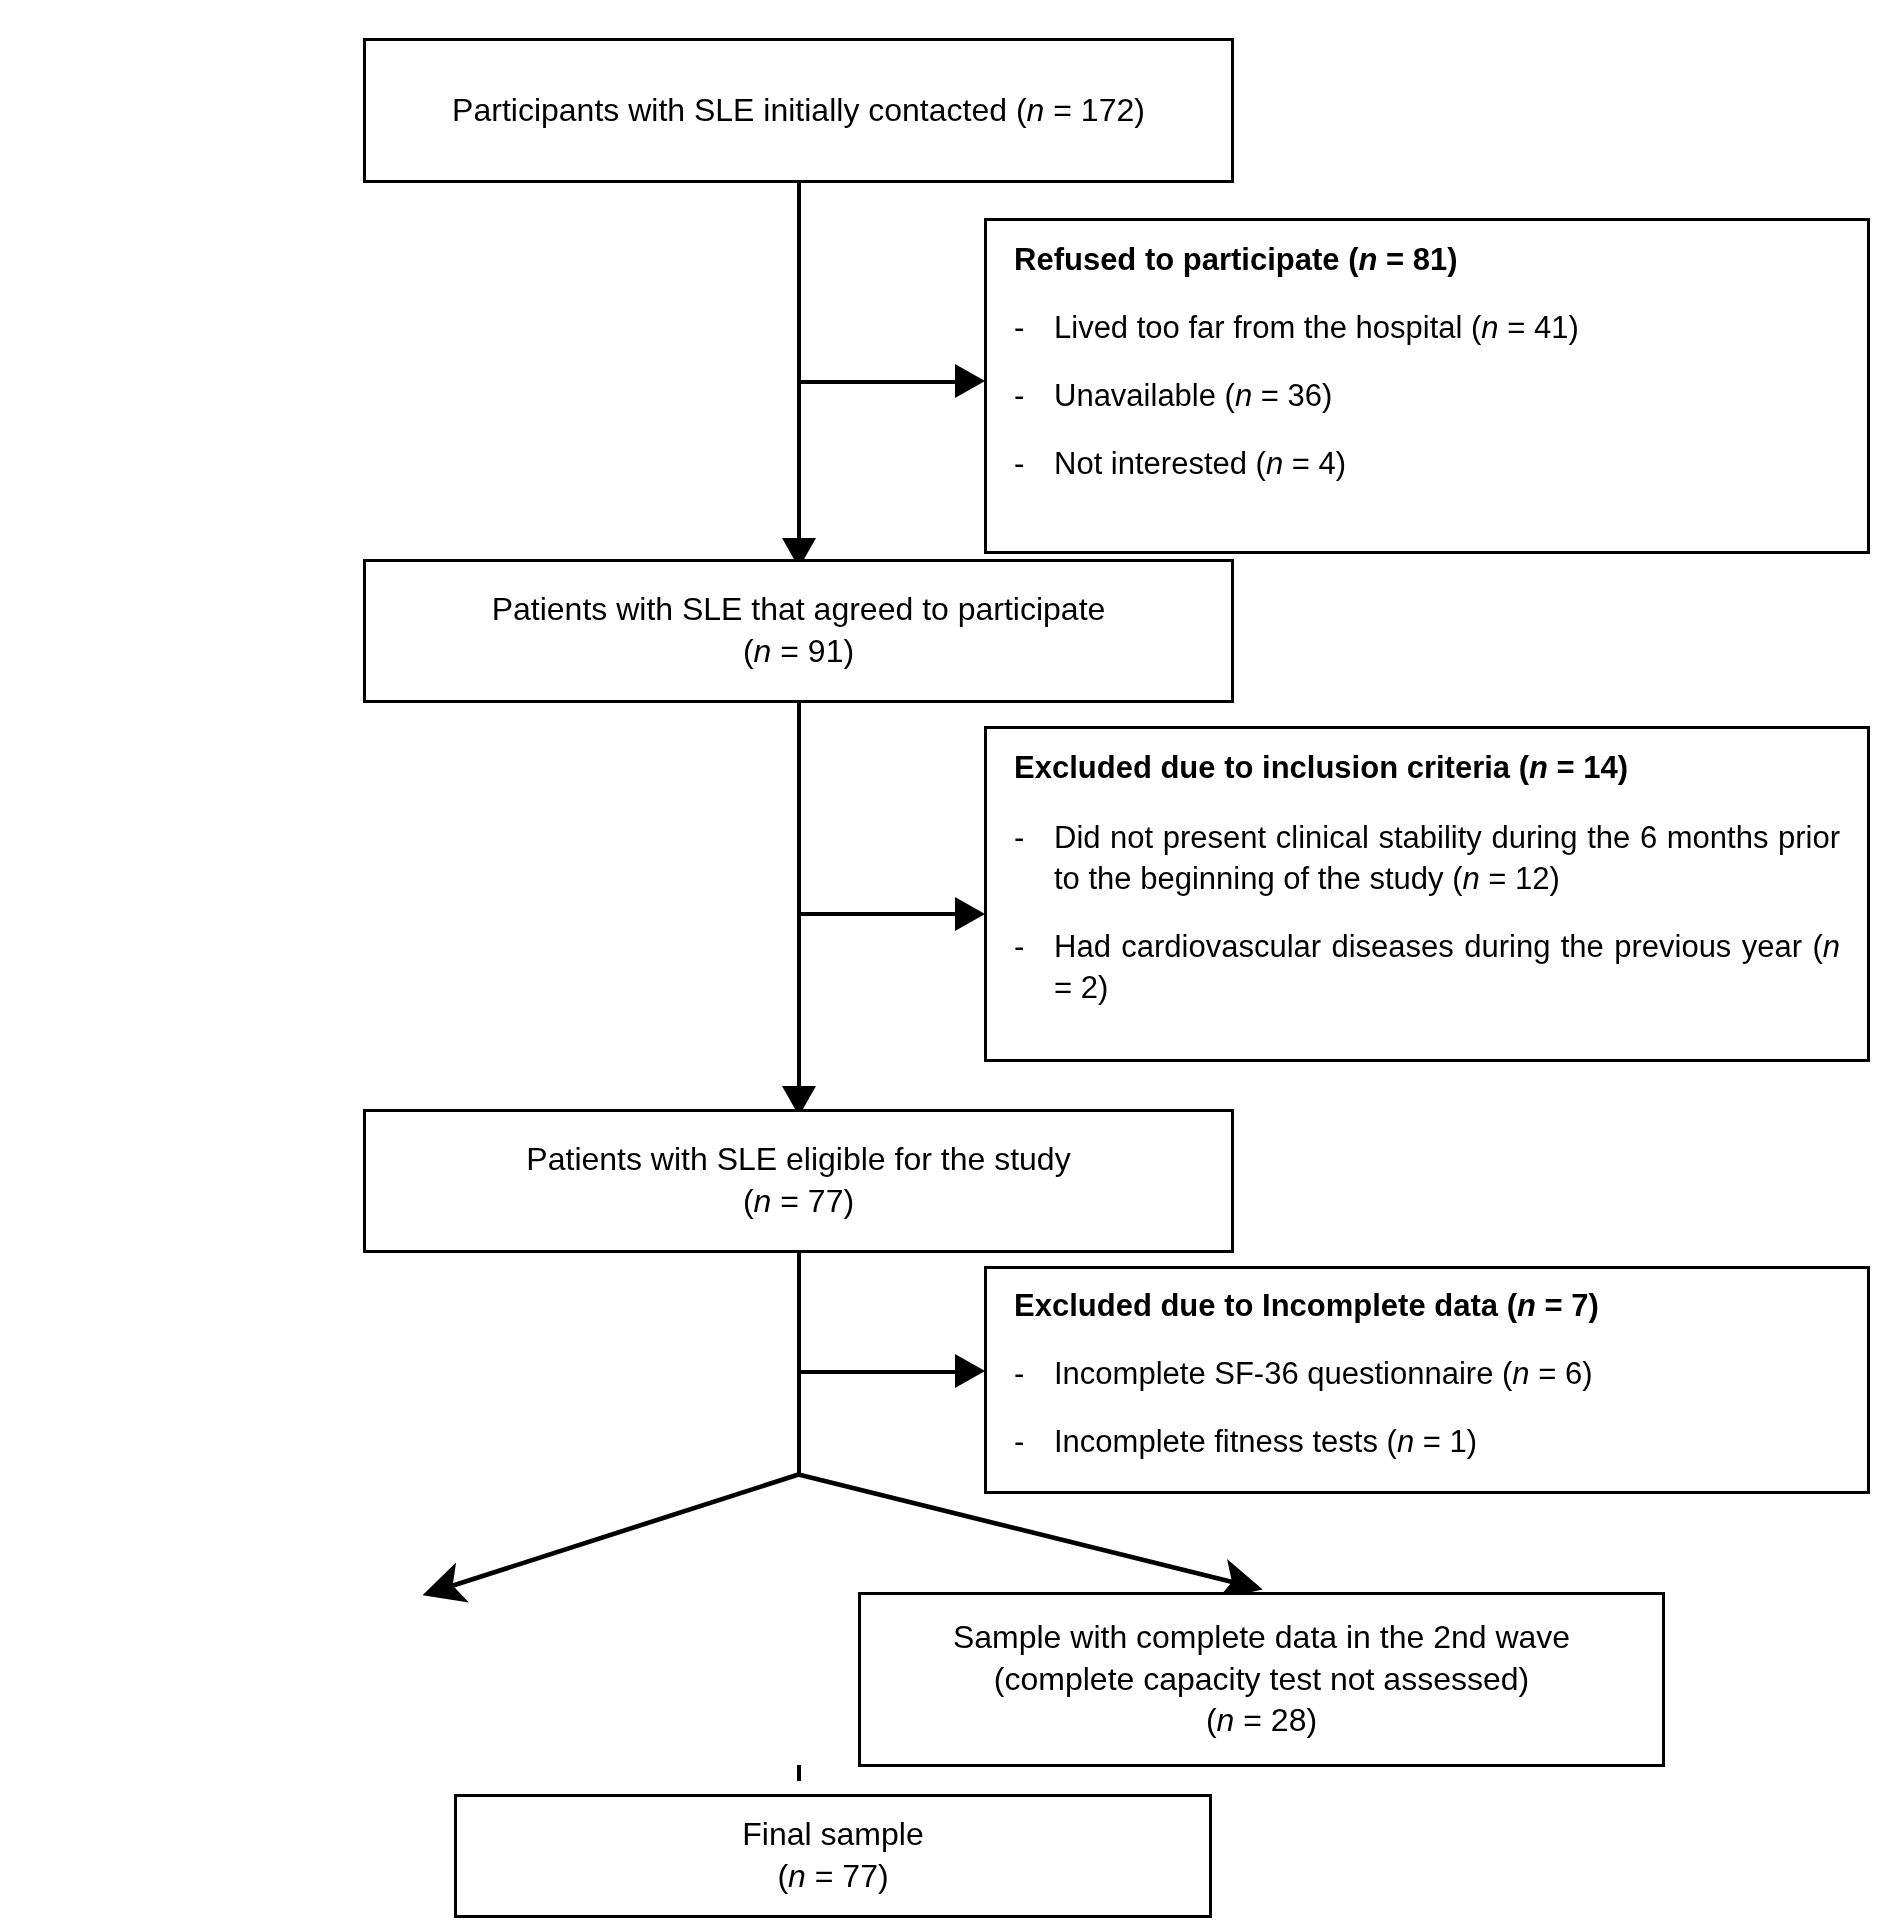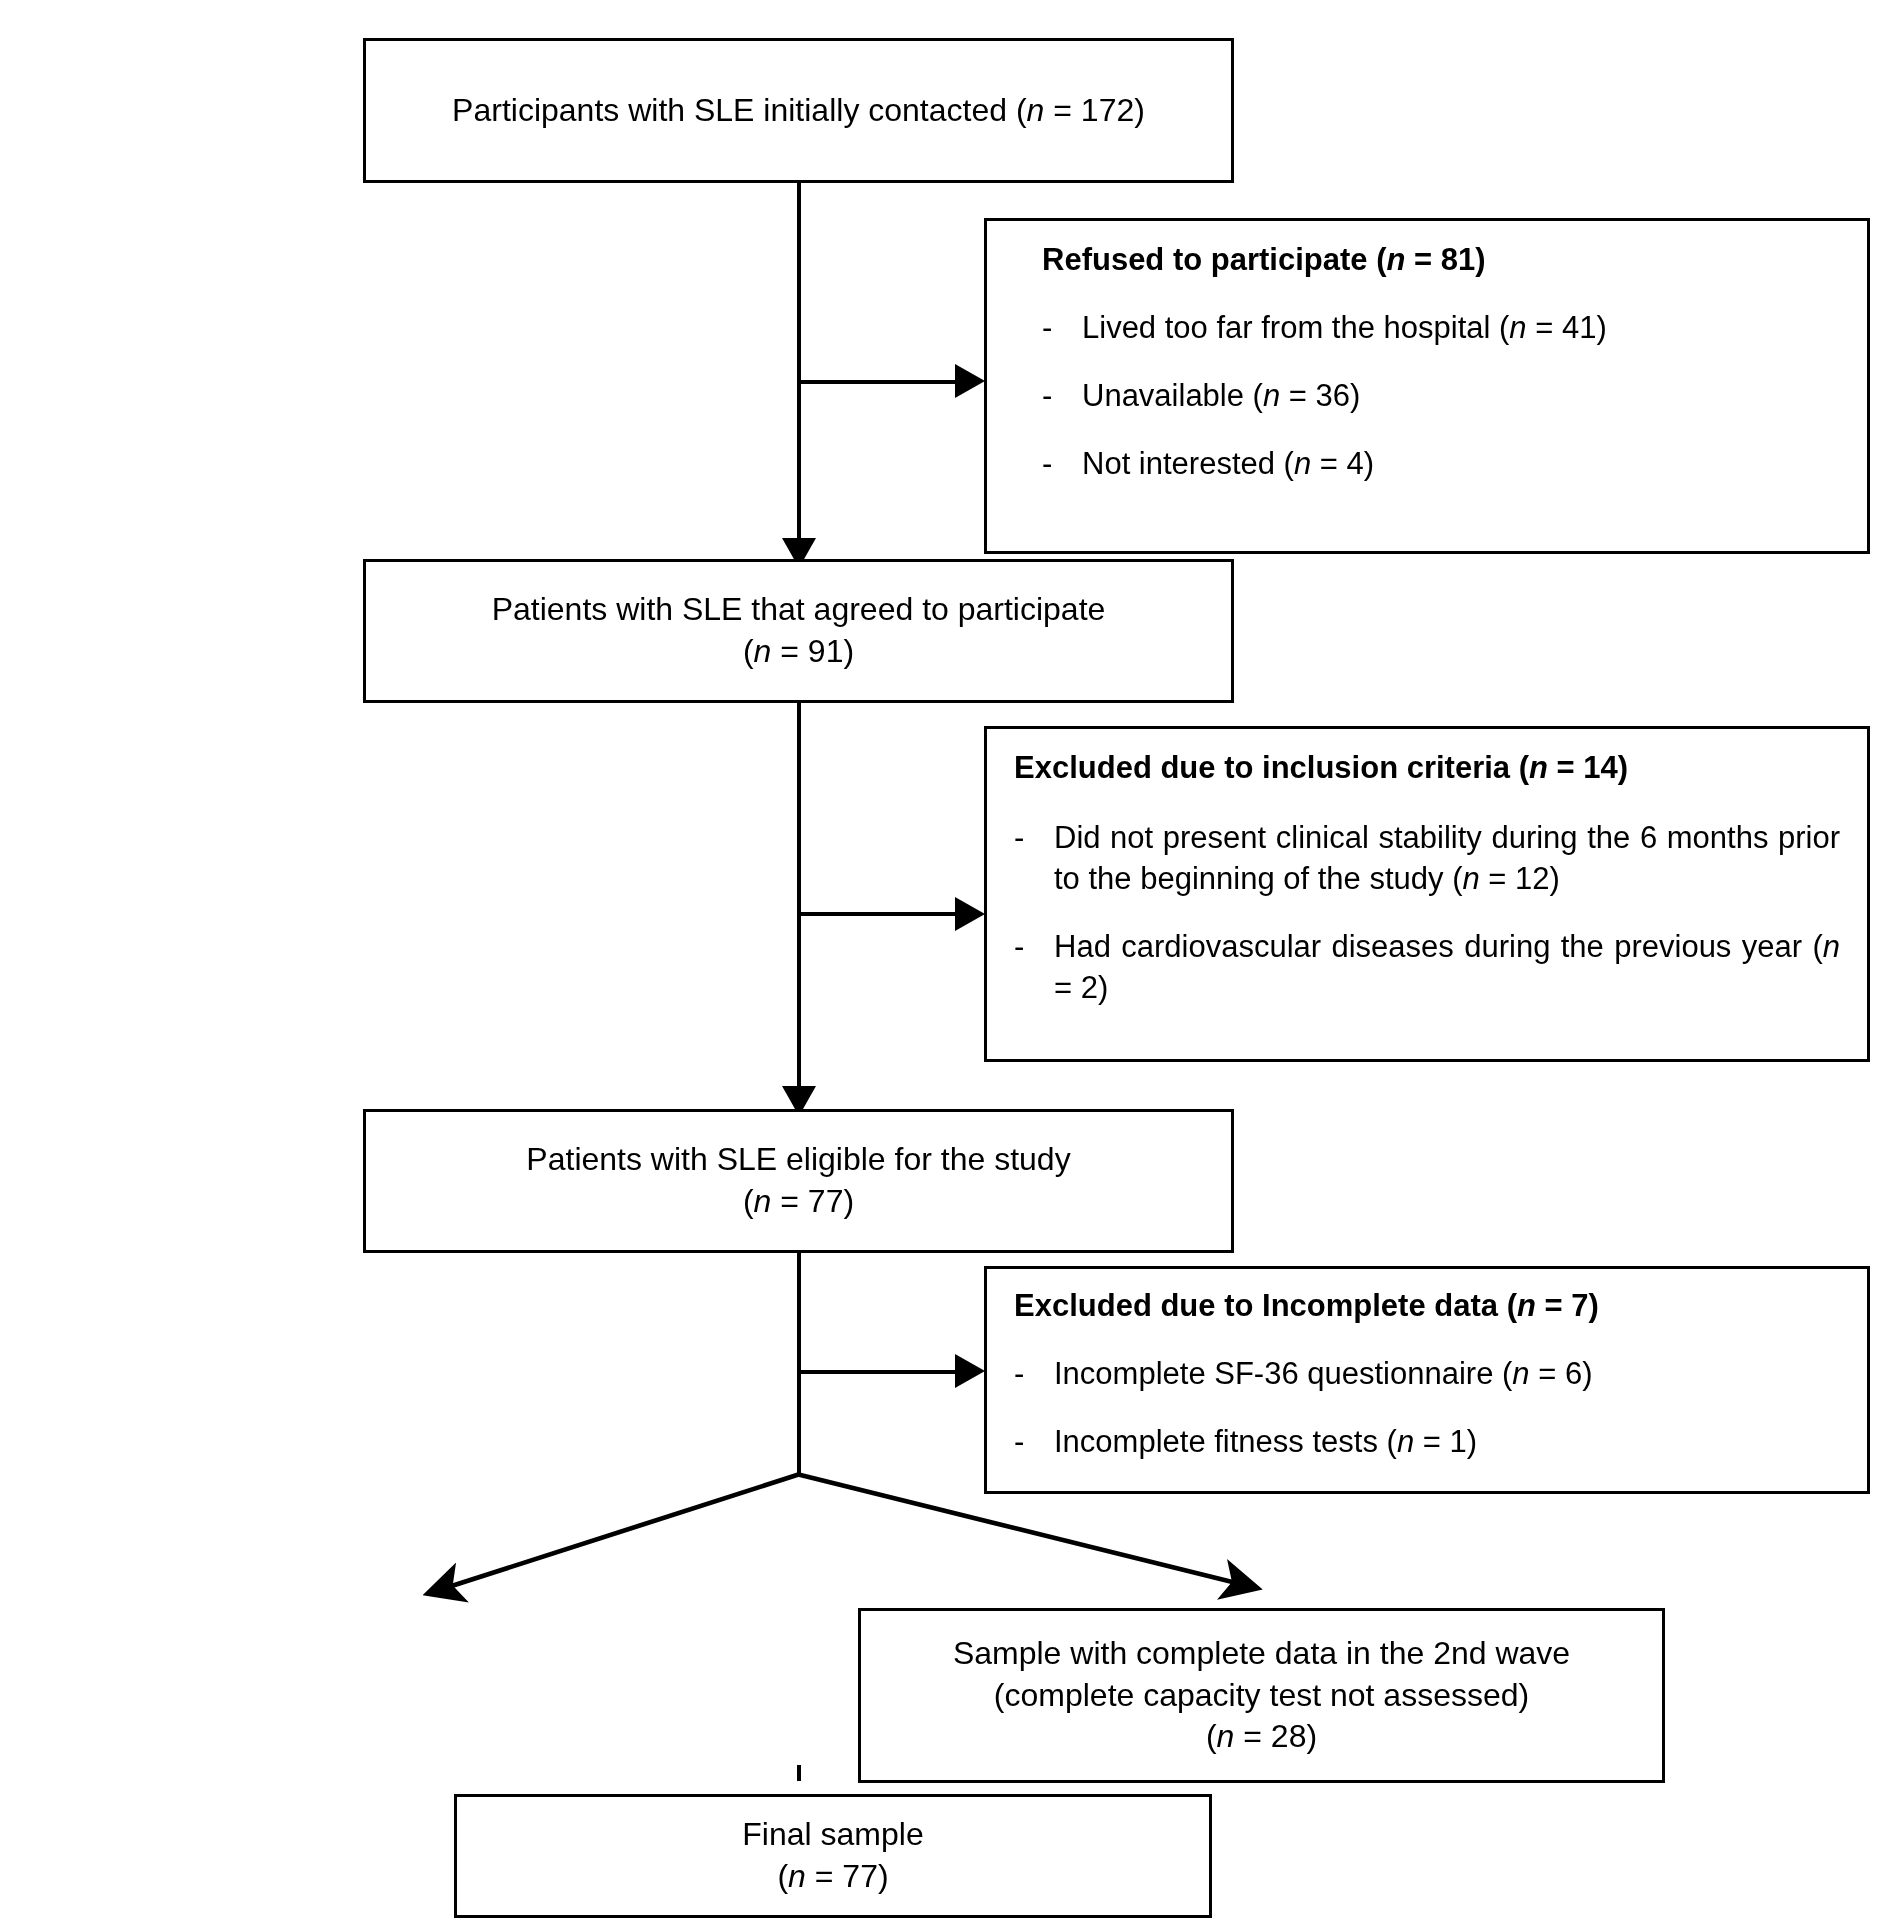--- a/index.html
+++ b/index.html
@@ -138,21 +138,21 @@
 
   <div class="vline" style="left:797px; top:1765px; height:15.5px;"></div>
 
   <div class="box center" style="left:363px; top:30px; width:871px; height:145px;margin-top:8px;">
     <div class="box-inner">
       <span class="line title-line">Participants with SLE initially contacted (<em class="nv">n</em> = 172)</span>
     </div>
   </div>
 
   <div class="box" style="left:984px; top:218px; width:886px; height:336px; padding:19.7px 27px 19.7px 27px;">
-    <div class="box-inner" style="justify-content:flex-start;margin-left:28px;">
+    <div class="box-inner" style="justify-content:flex-start;">
       <div class="hdr">Refused to participate (<em class="nv">n</em> = 81)</div>
       <div class="bullet-row" style="margin-top:30px;">
         <span class="bullet-dash">-</span>
         <span class="bullet-text">Lived too far from the hospital (<em class="nv">n</em> = 41)</span>
       </div>
       <div class="bullet-row" style="margin-top:27px;">
         <span class="bullet-dash">-</span>
         <span class="bullet-text">Unavailable (<em class="nv">n</em> = 36)</span>
       </div>
       <div class="bullet-row" style="margin-top:27px;">
@@ -198,21 +198,21 @@
         <span class="bullet-text">Incomplete SF-36 questionnaire (<em class="nv">n</em> = 6)</span>
       </div>
       <div class="bullet-row" style="margin-top:27px;">
         <span class="bullet-dash">-</span>
         <span class="bullet-text">Incomplete fitness tests (<em class="nv">n</em> = 1)</span>
       </div>
     </div>
   </div>
 
 
-  <div class="box center" style="left:858px; top:1592px; width:807px; height:175px;margin-top:16px;">
+  <div class="box center" style="left:858px; top:1592px; width:807px; height:175px;">
     <div class="box-inner">
       <span class="line title-line">Sample with complete data in the 2nd wave</span>
       <span class="line title-line">(complete capacity test not assessed)</span>
       <span class="line title-line">(<em class="nv">n</em> = 28)</span>
     </div>
   </div>
 
   <div class="box center" style="left:454px; top:1778px; width:758px; height:124px;margin-top:16px;">
     <div class="box-inner">
       <span class="line title-line">Final sample</span>

